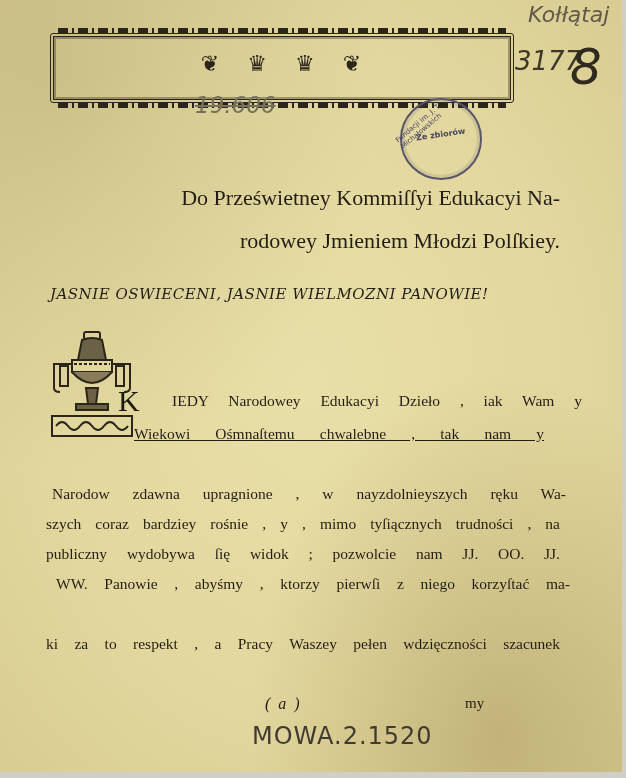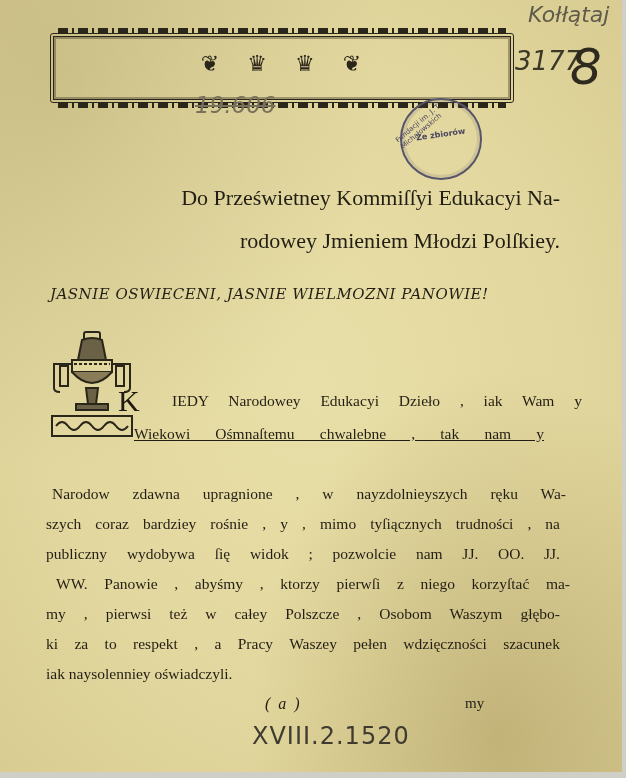--- a/index.html
+++ b/index.html
@@ -148,21 +148,19 @@
     </g>
   </svg>
 
   <div class="dropcap">K</div>
   <div class="body-line l1">IEDY Narodowey Edukacyi Dzieło , iak Wam y</div>
   <div class="body-line l2">Wiekowi Ośmnaſtemu chwalebne , tak nam y</div>
   <div class="body-line l4">Narodow zdawna upragnione , w nayzdolnieyszych ręku Wa-</div>
   <div class="body-line l5">szych coraz bardziey rośnie , y , mimo tyſiącznych trudności , na</div>
   <div class="body-line l6">publiczny wydobywa ſię widok ; pozwolcie nam JJ. OO. JJ.</div>
   <div class="body-line l7">WW. Panowie , abyśmy , ktorzy pierwſi z niego korzyſtać ma-</div>
-  <div class="body-line l8">my , pierwsi też w całey Polszcze , Osobom Waszym głębo-</div>
   <div class="body-line l9">ki za to respekt , a Pracy Waszey pełen wdzięczności szacunek</div>
-  <div class="body-line l10">iak naysolenniey oświadczyli.</div>
 
   <div class="signature">( a )</div>
   <div class="catchword">my</div>
 
-  <div class="hand hw-shelf">XVIII.2.1520</div>
+  <div class="hand hw-shelf">MOWA.2.1520</div>
 </div>
 
 </body></html>

